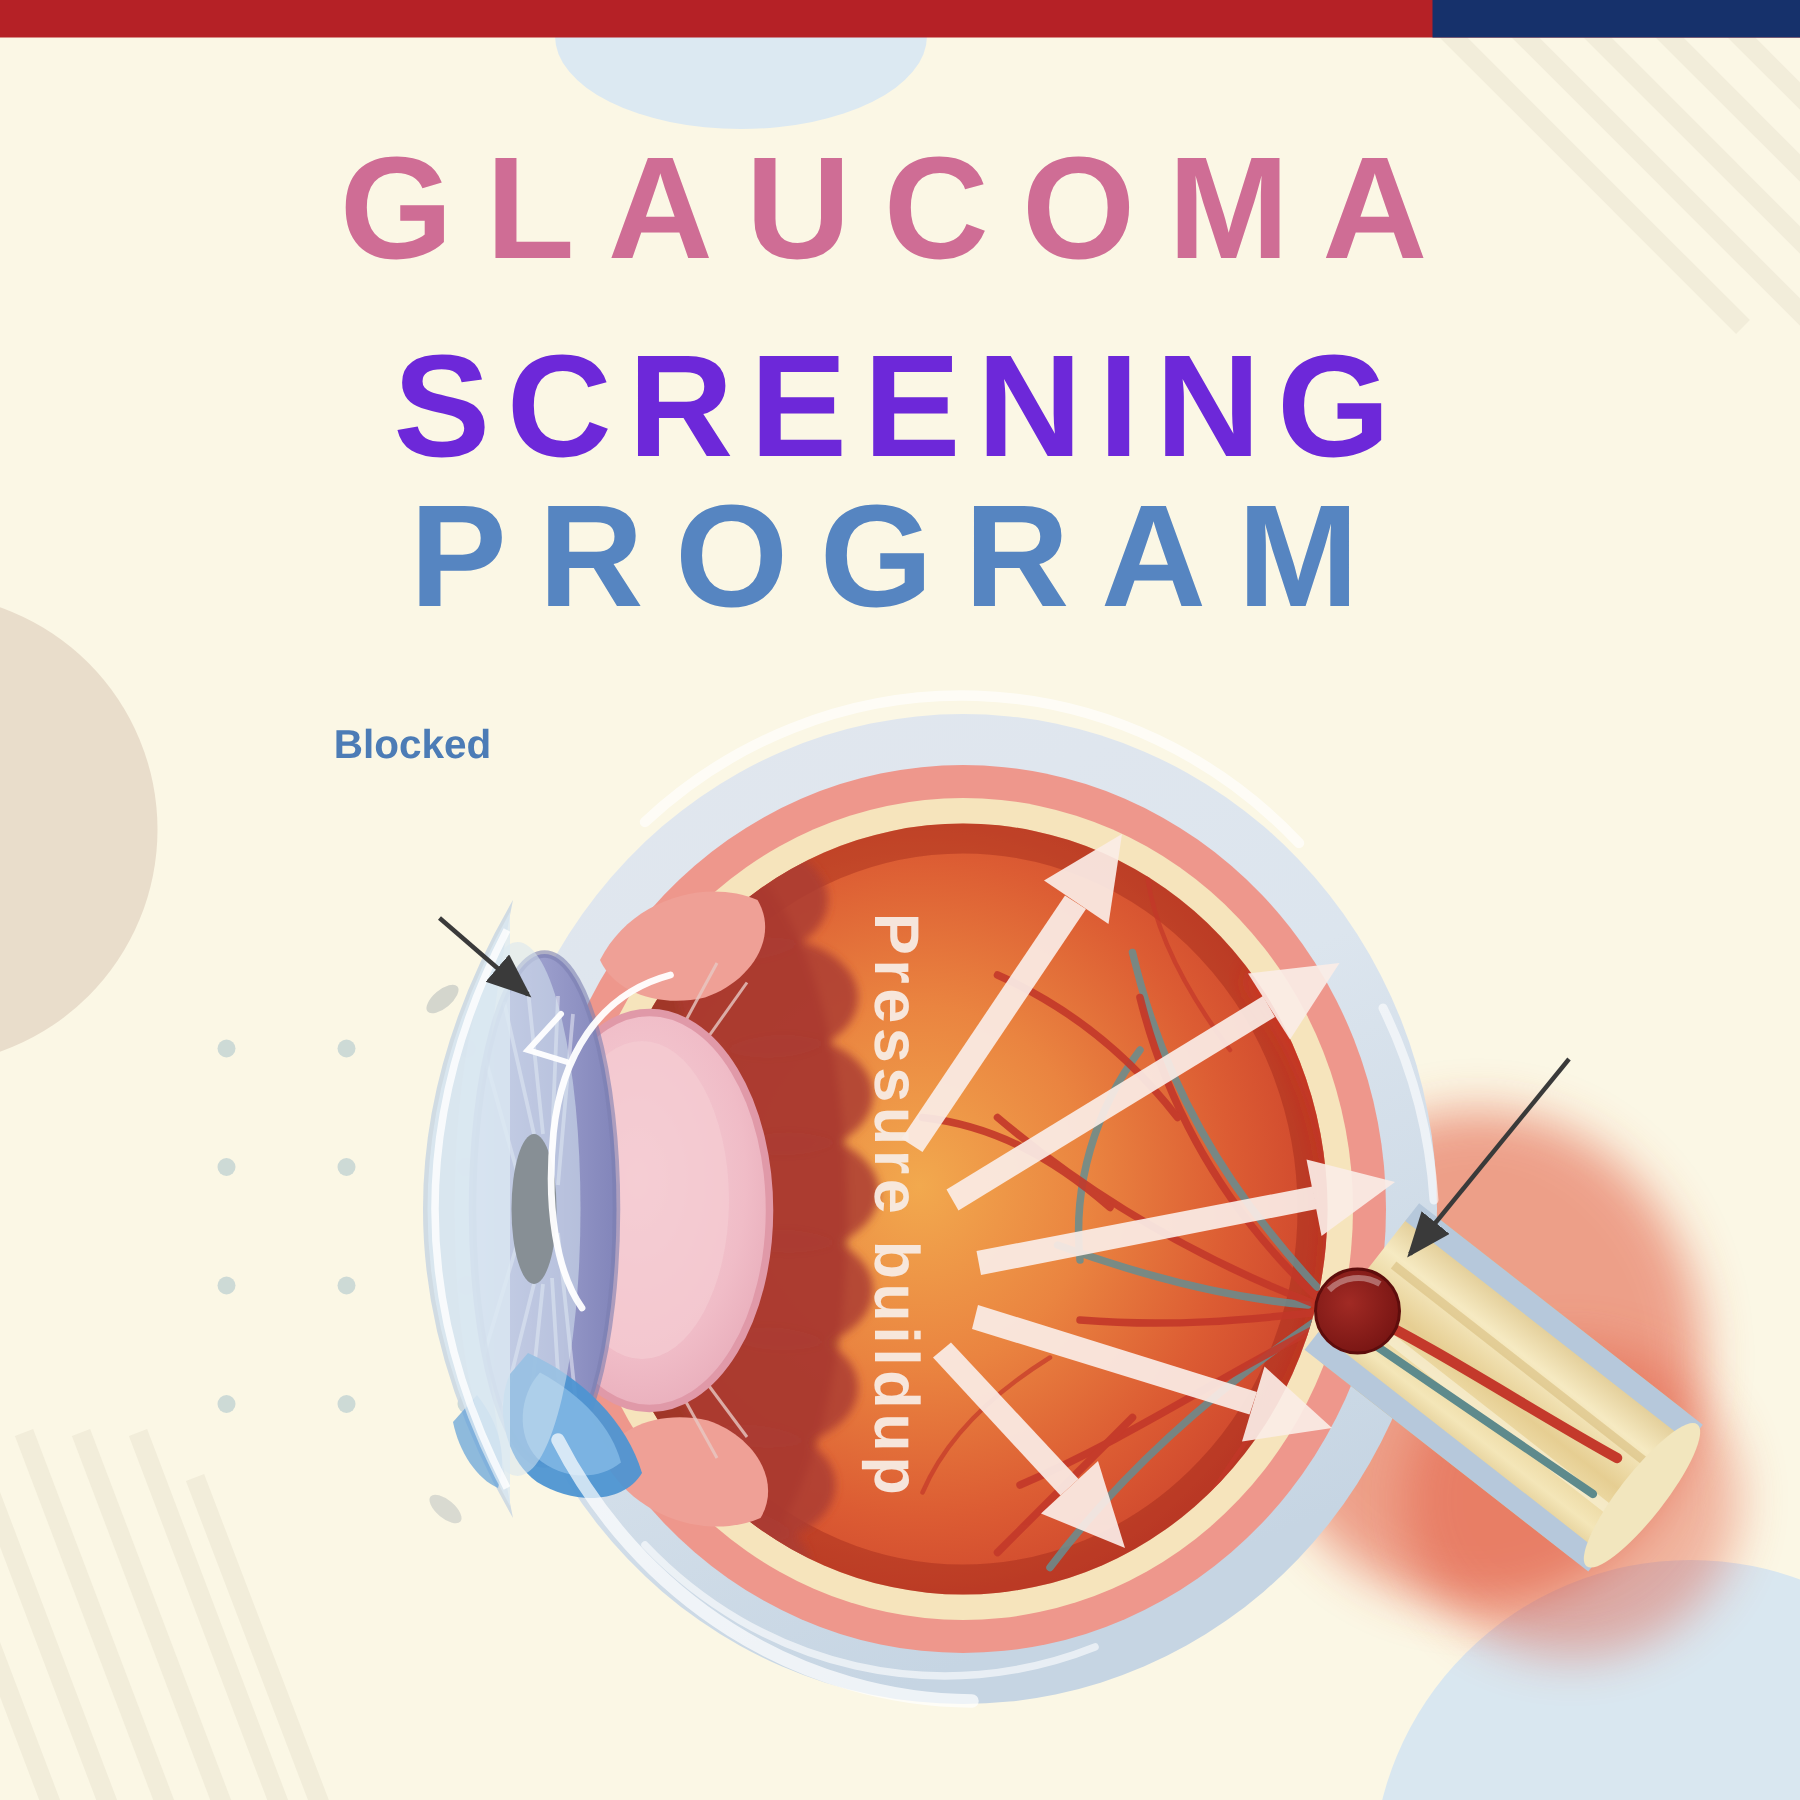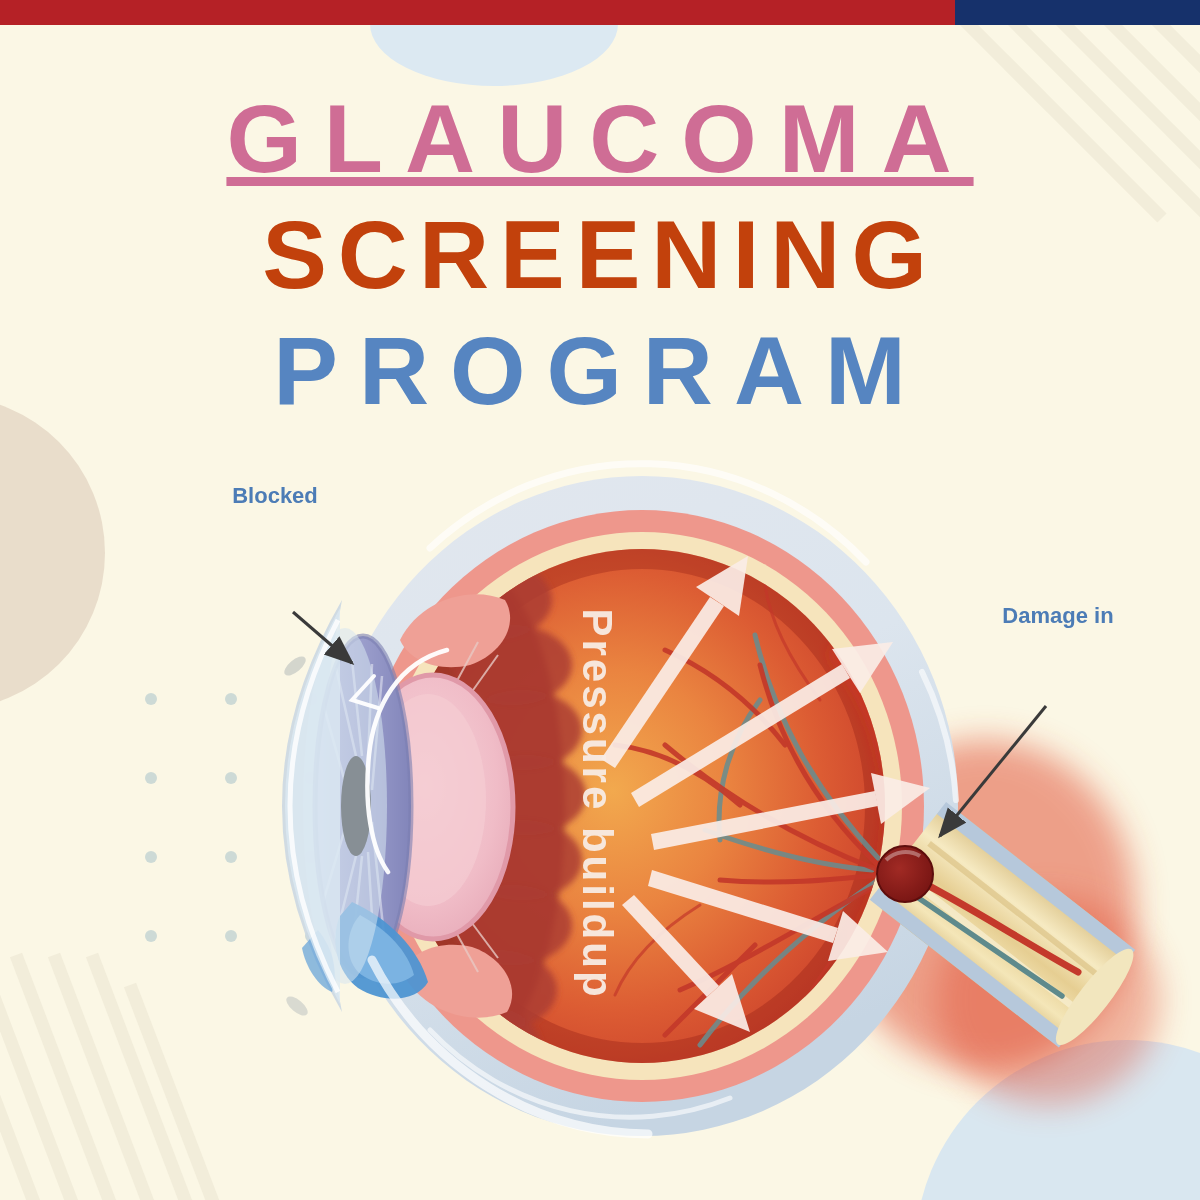--- a/index.html
+++ b/index.html
@@ -12,26 +12,26 @@
   .canvas{position:absolute;inset:0;width:1200px;height:1200px;}
   
   .topbar{position:absolute;left:0;top:0;width:1200px;height:25px;background:#B52126;z-index:5;}
   .topbar-navy{position:absolute;right:0;top:0;width:245px;height:25px;background:#16316B;}
   
   svg.scene{position:absolute;left:0;top:0;z-index:1;}
   
   .title-block{position:absolute;left:0;top:0;width:1200px;text-align:center;z-index:3;}
   .title-line{position:absolute;width:1200px;left:0;text-align:center;
     font-weight:bold;font-size:97px;line-height:1.05;}
-  .title-line.l1{top:88px;color:#CF6D95;letter-spacing:22px;text-decoration:underline;}
-  .title-line.l2{top:204px;color:#c2410c;letter-spacing:11px;}
+  .title-line.l1{top:88px;color:#CF6D95;letter-spacing:22px;}
+  .title-line.l2{top:220px;color:#6d28d9;letter-spacing:11px;}
   .title-line.l3{top:320px;color:#5685C1;letter-spacing:21px;}
   
   .ann{position:absolute;z-index:4;color:#4C7CB6;font-weight:bold;
-    font-size:22px;line-height:44px;text-align:center;}
+    font-size:27px;line-height:44px;text-align:center;}
   .ann-left{left:125px;top:474px;width:300px;}
   .ann-right{left:928px;top:593px;width:260px;line-height:46px;}
   
   .pressure{position:absolute;left:597px;top:804px;z-index:3;
     transform:translate(-50%,-50%) rotate(90deg);
     white-space:nowrap;color:#F8ECE4;opacity:.95;
     font-size:42px;font-weight:bold;letter-spacing:3px;}
 </style>
 </head>
 <body>
@@ -273,17 +273,16 @@
   <div class="title-block">
     <div class="title-line l1">GLAUCOMA</div>
     <div class="title-line l2">SCREENING</div>
     <div class="title-line l3">PROGRAM</div>
   </div>
 
   <div class="ann ann-left">
     <div>Blocked</div>
   </div>
   <div class="ann ann-right">
-    <div>Damage in</div>
   </div>
   <div class="pressure">Pressure buildup</div>
 
 </div>
 
 </body></html>

